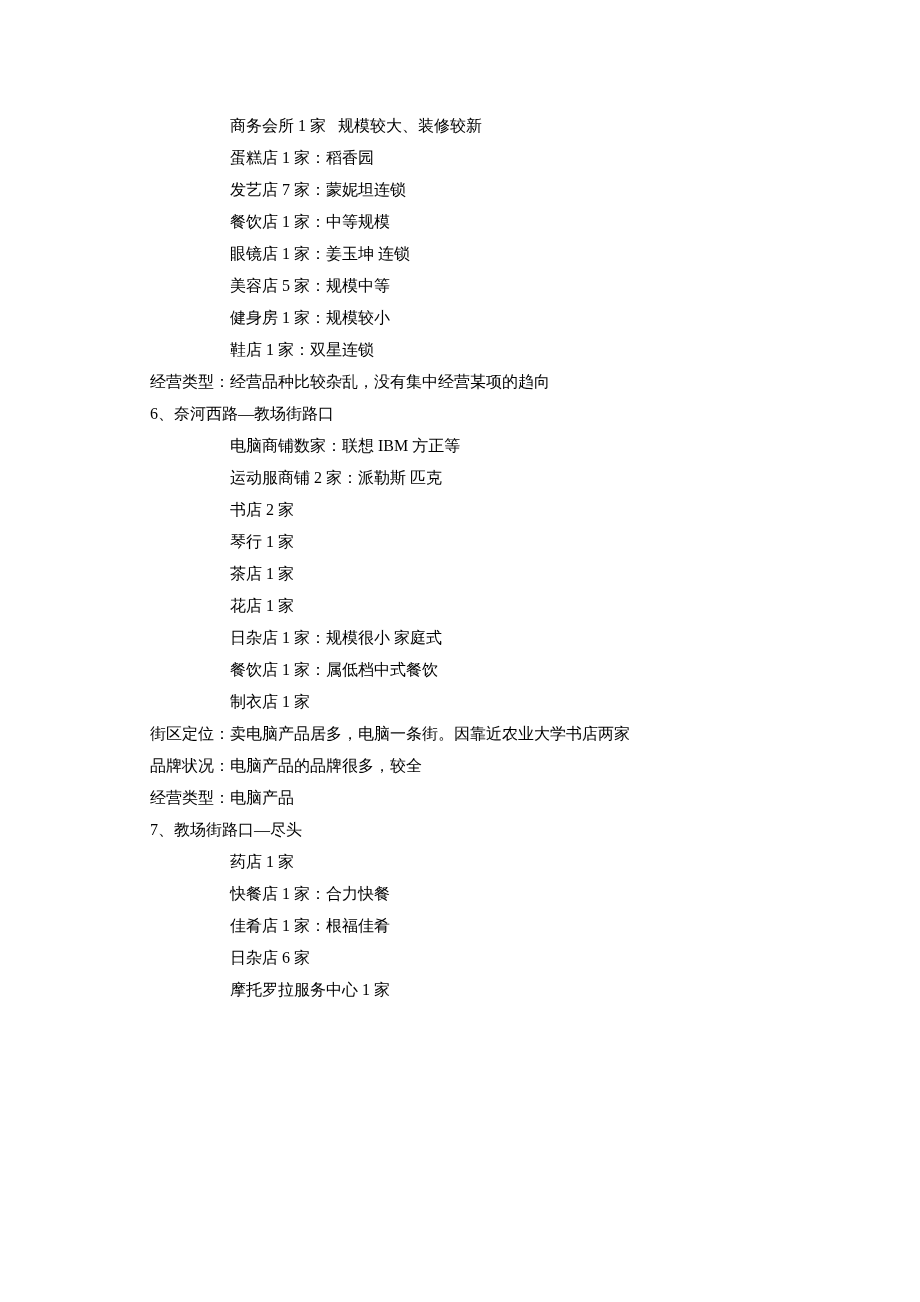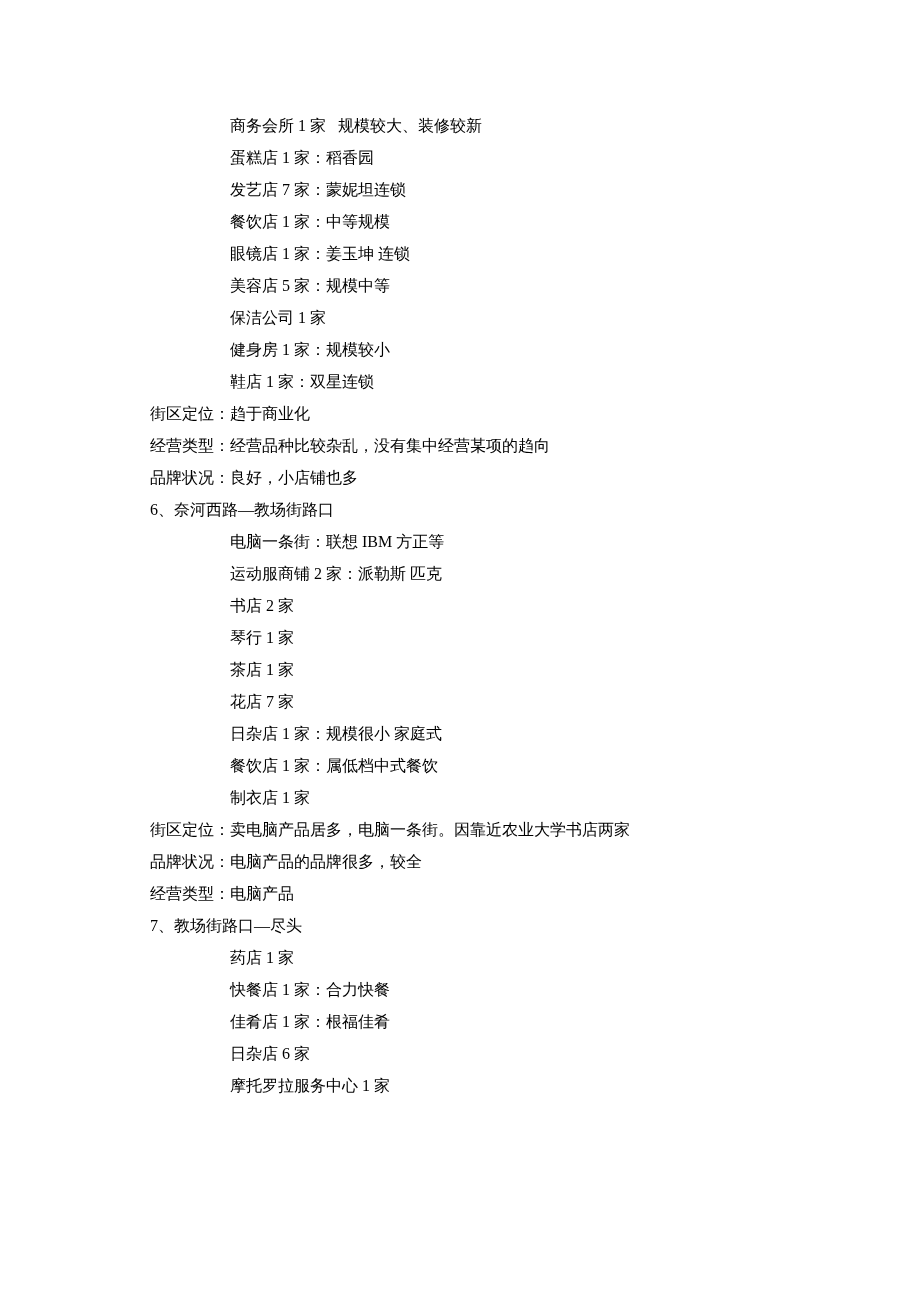--- a/index.html
+++ b/index.html
@@ -27,33 +27,30 @@
 <body>
 
 <div class="page">
   <div id="content">
       <div class="line indent-1">商务会所 1 家   规模较大、装修较新</div>
       <div class="line indent-1">蛋糕店 1 家：稻香园</div>
       <div class="line indent-1">发艺店 7 家：蒙妮坦连锁</div>
       <div class="line indent-1">餐饮店 1 家：中等规模</div>
       <div class="line indent-1">眼镜店 1 家：姜玉坤 连锁</div>
       <div class="line indent-1">美容店 5 家：规模中等</div>
-      <div class="line indent-1">保洁公司 1 家</div>
       <div class="line indent-1">健身房 1 家：规模较小</div>
       <div class="line indent-1">鞋店 1 家：双星连锁</div>
-      <div class="line indent-0">街区定位：趋于商业化</div>
       <div class="line indent-0">经营类型：经营品种比较杂乱，没有集中经营某项的趋向</div>
-      <div class="line indent-0">品牌状况：良好，小店铺也多</div>
       <div class="line indent-0">6、奈河西路—教场街路口</div>
-      <div class="line indent-1">电脑一条街：联想 IBM 方正等</div>
+      <div class="line indent-1">电脑商铺数家：联想 IBM 方正等</div>
       <div class="line indent-1">运动服商铺 2 家：派勒斯 匹克</div>
       <div class="line indent-1">书店 2 家</div>
       <div class="line indent-1">琴行 1 家</div>
       <div class="line indent-1">茶店 1 家</div>
-      <div class="line indent-1">花店 7 家</div>
+      <div class="line indent-1">花店 1 家</div>
       <div class="line indent-1">日杂店 1 家：规模很小 家庭式</div>
       <div class="line indent-1">餐饮店 1 家：属低档中式餐饮</div>
       <div class="line indent-1">制衣店 1 家</div>
       <div class="line indent-0">街区定位：卖电脑产品居多，电脑一条街。因靠近农业大学书店两家</div>
       <div class="line indent-0">品牌状况：电脑产品的品牌很多，较全</div>
       <div class="line indent-0">经营类型：电脑产品</div>
       <div class="line indent-0">7、教场街路口—尽头</div>
       <div class="line indent-1">药店 1 家</div>
       <div class="line indent-1">快餐店 1 家：合力快餐</div>
       <div class="line indent-1">佳肴店 1 家：根福佳肴</div>

